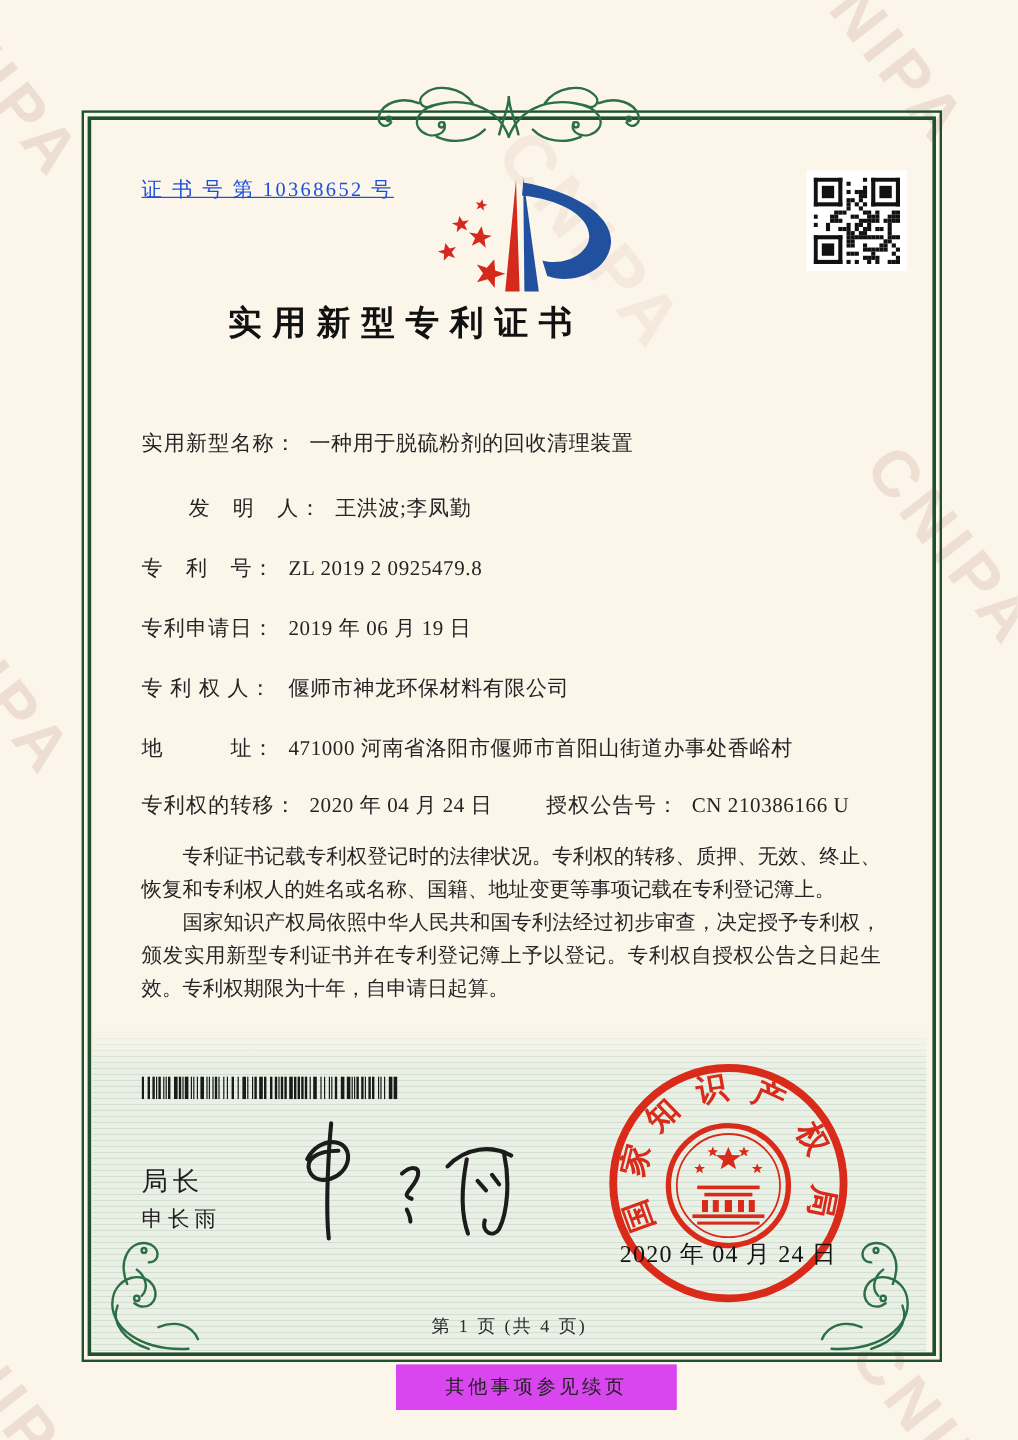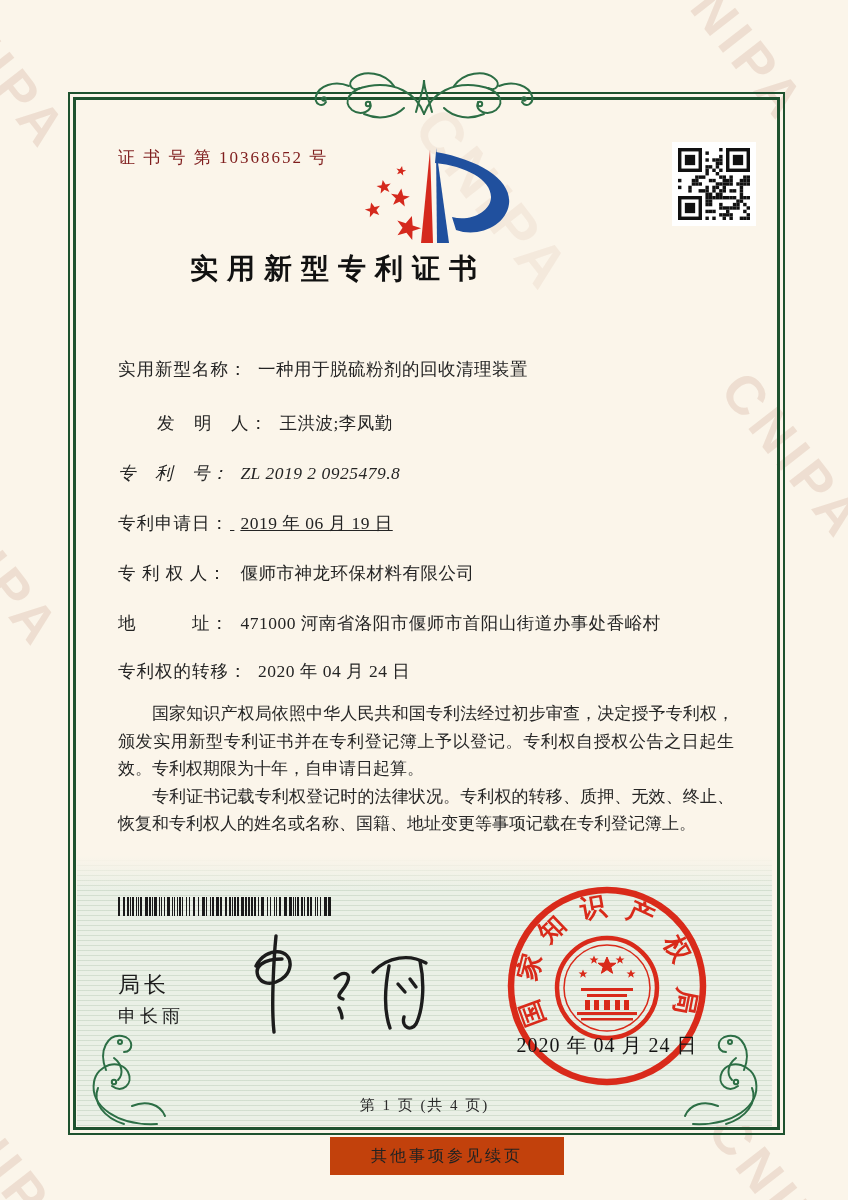--- a/index.html
+++ b/index.html
@@ -39,21 +39,21 @@
   .waves:before{
     content:"";position:absolute;left:0;top:0;width:100%;height:34px;
     background:linear-gradient(180deg,#fbf5ea 0%,rgba(251,245,234,0) 100%);
   }
   
   .ornament-top{position:absolute;left:304px;top:62px;z-index:3;}
   .corner{position:absolute;z-index:3;}
   .corner.bl{left:62px;top:1024px;}
   .corner.br{left:678px;top:1024px;transform:scaleX(-1);}
   
-  .cert-no{position:absolute;left:118px;top:146px;z-index:4;font-size:17px;letter-spacing:2px;color:#7f1d1d;}
+  .cert-no{position:absolute;left:118px;top:146px;z-index:4;font-size:17px;letter-spacing:2px;color:#1d4ed8;text-decoration:underline;}
   .logo{position:absolute;left:342px;top:140px;z-index:4;}
   .qr{position:absolute;left:672px;top:142px;width:84px;height:84px;background:#fff;z-index:4;
       display:flex;align-items:center;justify-content:center;}
   .title{
     position:absolute;left:0;top:250px;width:676px;z-index:4;
     text-align:center;font-size:28px;font-weight:600;letter-spacing:9px;color:#111;
   }
   
   .field{position:absolute;left:118px;z-index:4;font-size:17.5px;color:#242424;white-space:nowrap;}
   .field .lab{display:inline-block;min-width:112px;letter-spacing:1px;}
@@ -78,21 +78,21 @@
   }
   .seal-date{
     position:absolute;left:0;top:148px;width:100%;text-align:center;z-index:6;
     font-size:20px;color:#151515;letter-spacing:1px;white-space:nowrap;
   }
   
   .page-num{position:absolute;left:68px;top:1096px;width:713px;z-index:4;
     text-align:center;font-size:15px;letter-spacing:2px;color:#2a2a2a;}
   .cont-note{
     position:absolute;left:330px;top:1137px;width:234px;height:38px;z-index:6;
-    background:#c2410c;display:flex;align-items:center;justify-content:center;
+    background:#d946ef;display:flex;align-items:center;justify-content:center;
     font-size:16px;letter-spacing:3px;color:#222;
   }
   .green-stroke{stroke:#2c6e45;fill:none;stroke-width:2;stroke-linecap:round;}
 </style>
 </head>
 <body>
 
 <div class="wm" style="left:-38px;top:-30px;font-size:54px;">CNIPA</div>
 <div class="wm" style="left:700px;top:-58px;font-size:54px;">CNIPA</div>
 <div class="wm light" style="left:455px;top:95px;font-size:60px;">CNIPA</div>
@@ -300,44 +300,48 @@
 <div class="title">实用新型专利证书</div>
 
 <div class="field" style="top:357px;">
   <span class="lab">实用新型名称：</span>
   <span class="val">一种用于脱硫粉剂的回收清理装置</span>
 </div>
 <div class="field" style="top:411px;margin-left:39px;">
   <span class="lab">发　明　人：</span>
   <span class="val">王洪波;李凤勤</span>
 </div>
-<div class="field" style="top:461px;font-style:italic;">
+<div class="field" style="top:461px;">
   <span class="lab">专　利　号：</span>
   <span class="val">ZL 2019 2 0925479.8</span>
 </div>
-<div class="field" style="top:511px;text-decoration:underline;">
+<div class="field" style="top:511px;">
   <span class="lab">专利申请日：</span>
   <span class="val">2019 年 06 月 19 日</span>
 </div>
 <div class="field" style="top:561px;">
   <span class="lab">专 利 权 人：</span>
   <span class="val">偃师市神龙环保材料有限公司</span>
 </div>
 <div class="field" style="top:611px;">
   <span class="lab">地　　　址：</span>
   <span class="val">471000 河南省洛阳市偃师市首阳山街道办事处香峪村</span>
 </div>
 <div class="field" style="top:659px;width:616px;">
   <span class="lab">专利权的转移：</span>
   <span class="val">2020 年 04 月 24 日</span>
+  <span class="pair2">
+    <span class="lab" style="min-width:0;">授权公告号：</span>
+    <span class="val">CN 210386166 U</span>
+  </span>
 </div>
 
 <div class="body-text">
+  <p>专利证书记载专利权登记时的法律状况。专利权的转移、质押、无效、终止、恢复和专利权人的姓名或名称、国籍、地址变更等事项记载在专利登记簿上。</p>
   <p>国家知识产权局依照中华人民共和国专利法经过初步审查，决定授予专利权，颁发实用新型专利证书并在专利登记簿上予以登记。专利权自授权公告之日起生效。专利权期限为十年，自申请日起算。</p>
-  <p>专利证书记载专利权登记时的法律状况。专利权的转移、质押、无效、终止、恢复和专利权人的姓名或名称、国籍、地址变更等事项记载在专利登记簿上。</p>
 </div>
 
 <svg class="barcode" id="barcode-svg" width="218" height="19" viewBox="0 0 218 19">
     <rect x="0" y="0" width="2" height="19" fill="#1a1a1a"></rect>
     <rect x="5" y="0" width="2" height="19" fill="#1a1a1a"></rect>
     <rect x="9" y="0" width="2" height="19" fill="#1a1a1a"></rect>
     <rect x="12" y="0" width="1" height="19" fill="#1a1a1a"></rect>
     <rect x="14" y="0" width="2" height="19" fill="#1a1a1a"></rect>
     <rect x="18" y="0" width="1" height="19" fill="#1a1a1a"></rect>
     <rect x="20" y="0" width="1" height="19" fill="#1a1a1a"></rect>

